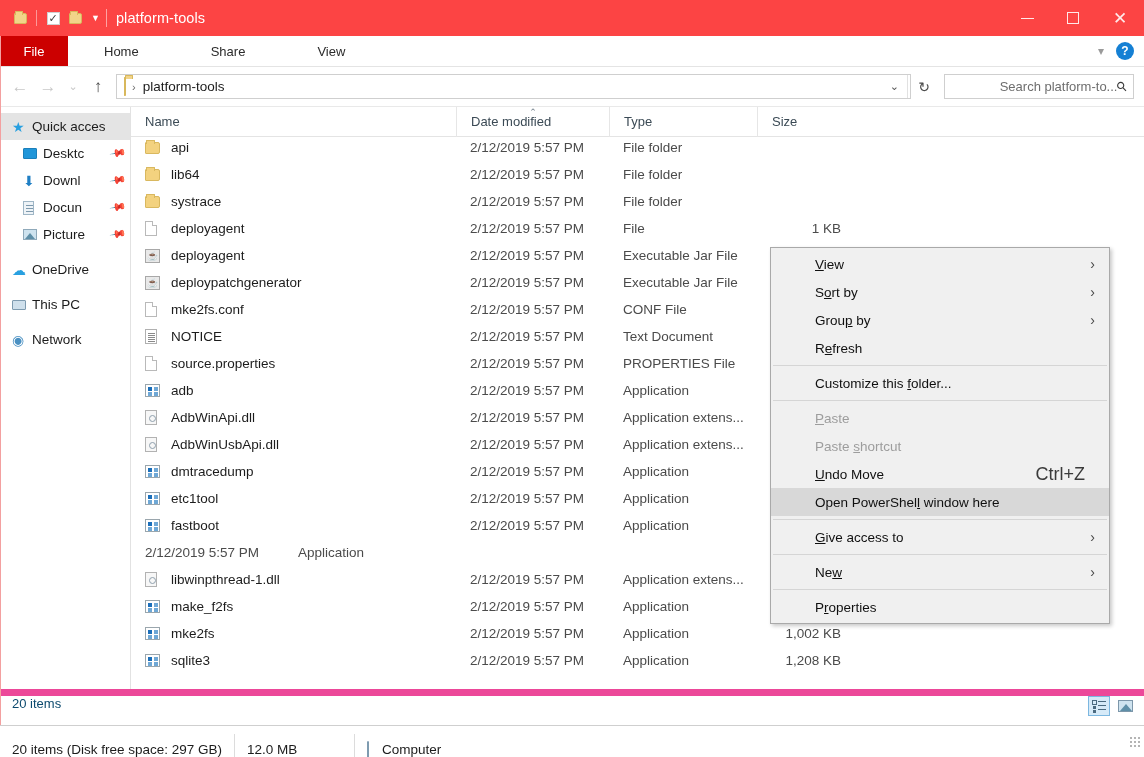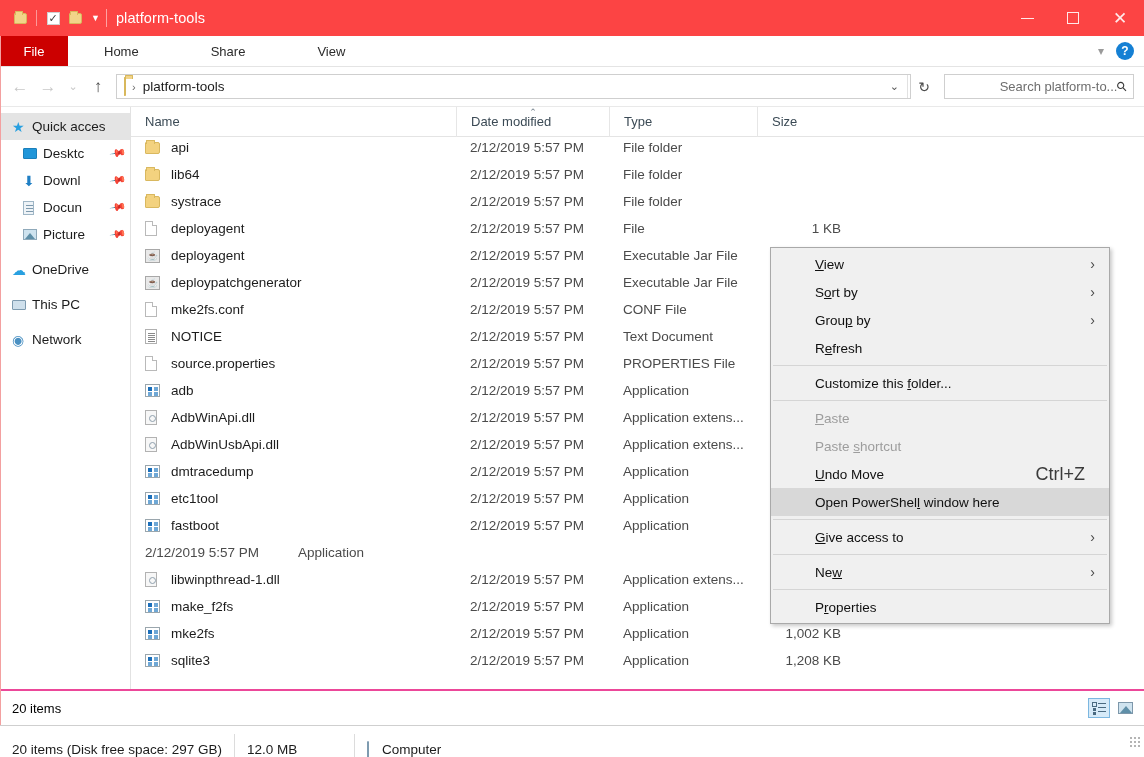--- a/index.html
+++ b/index.html
@@ -246,23 +246,23 @@
   .mi .accel { margin-left:auto; font-size: 18px; color:#3a3a3a; padding-right: 14px; }
   .mi .submenu-arrow {
     position:absolute; right: 14px; font-size: 14px; color:#4a4a4a; line-height:1;
   }
   .mi u { text-decoration: underline; text-underline-offset: 1px; }
   .msep { height:1px; background:#d5d5d5; margin: 3px 2px; }
 
   
   .statusbar {
     height: 36px; flex:none; background:#ffffff;
-    border-top: 2px solid #ec4899;
-    display:flex; align-items:center; padding: 0 8px 0 12px;
-    font-size: 13px; color:#000000;
+    border-top: 7px solid #ec4899;
+    display:flex; align-items:flex-start; padding: 0 8px 0 12px;
+    font-size: 13px; color:#0c4a6e;
   }
   .view-toggles { margin-left:auto; display:flex; gap: 4px; align-items:center; }
   .vt {
     width:22px;height:20px;border:1px solid transparent;
     display:flex;align-items:center;justify-content:center;
   }
   .vt.active { background:#d6eaf8; border-color:#7cb7e0; }
   .vt-details {
     width:14px;height:12px;position:relative;
   }

